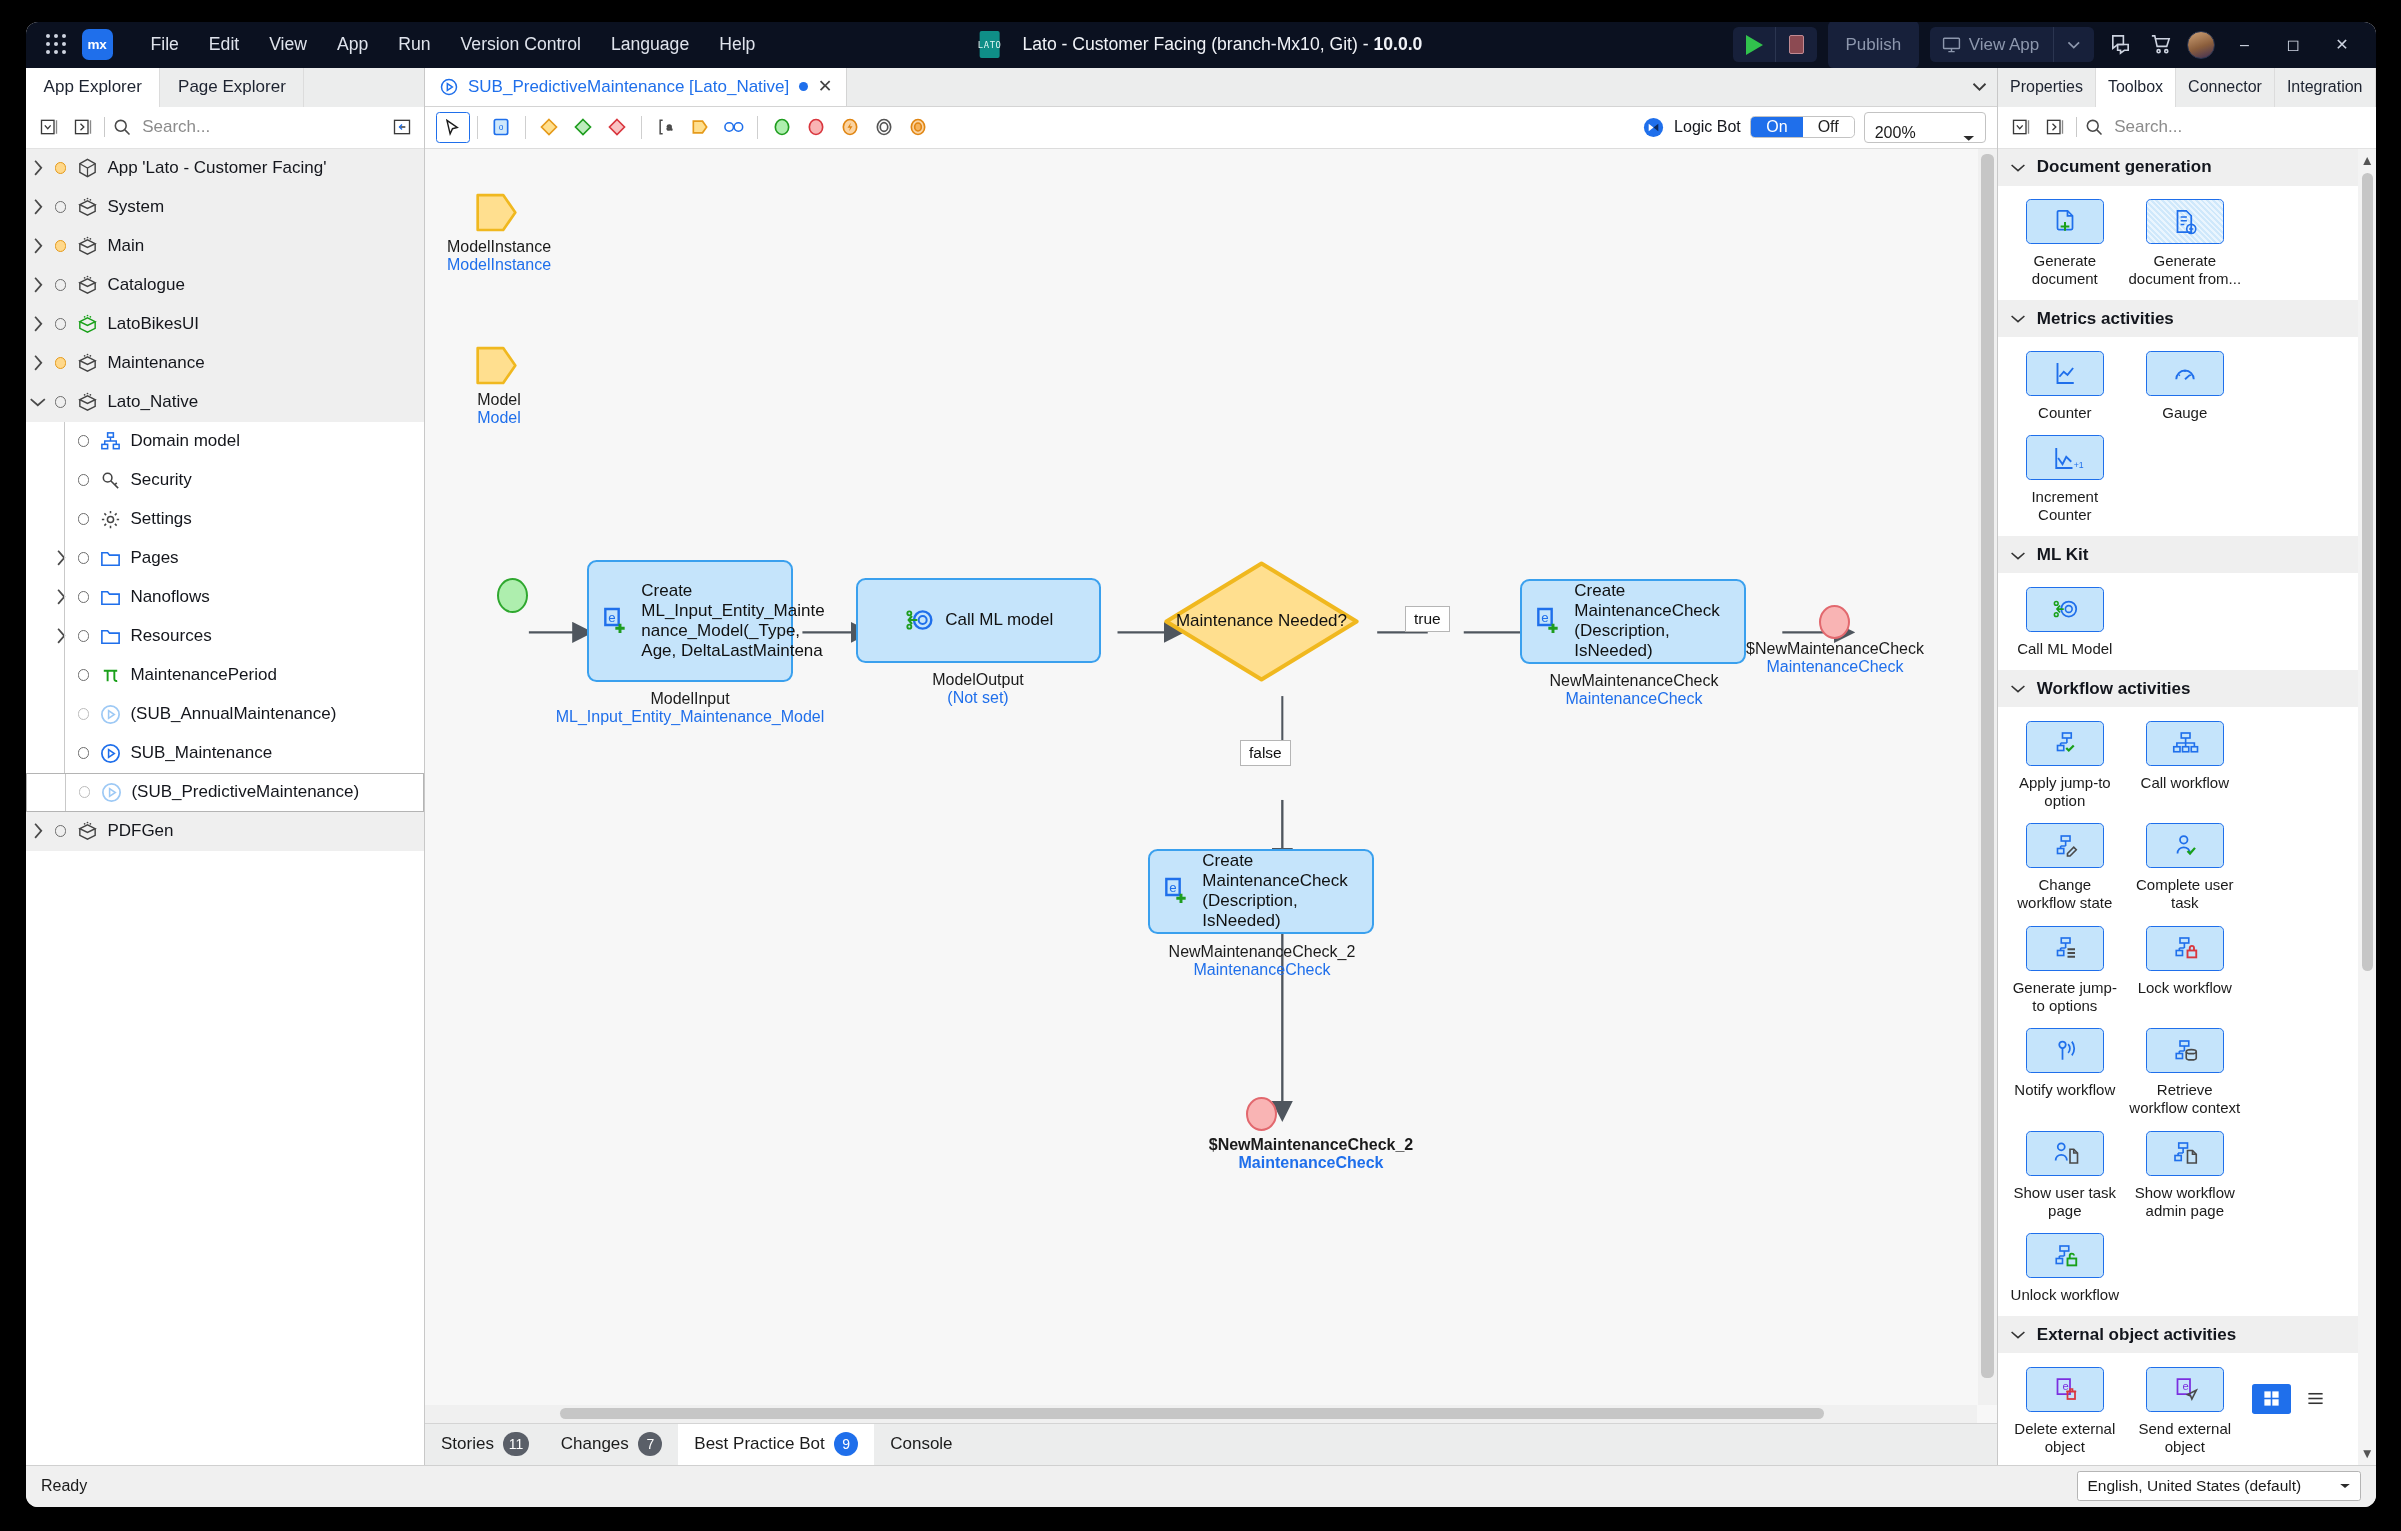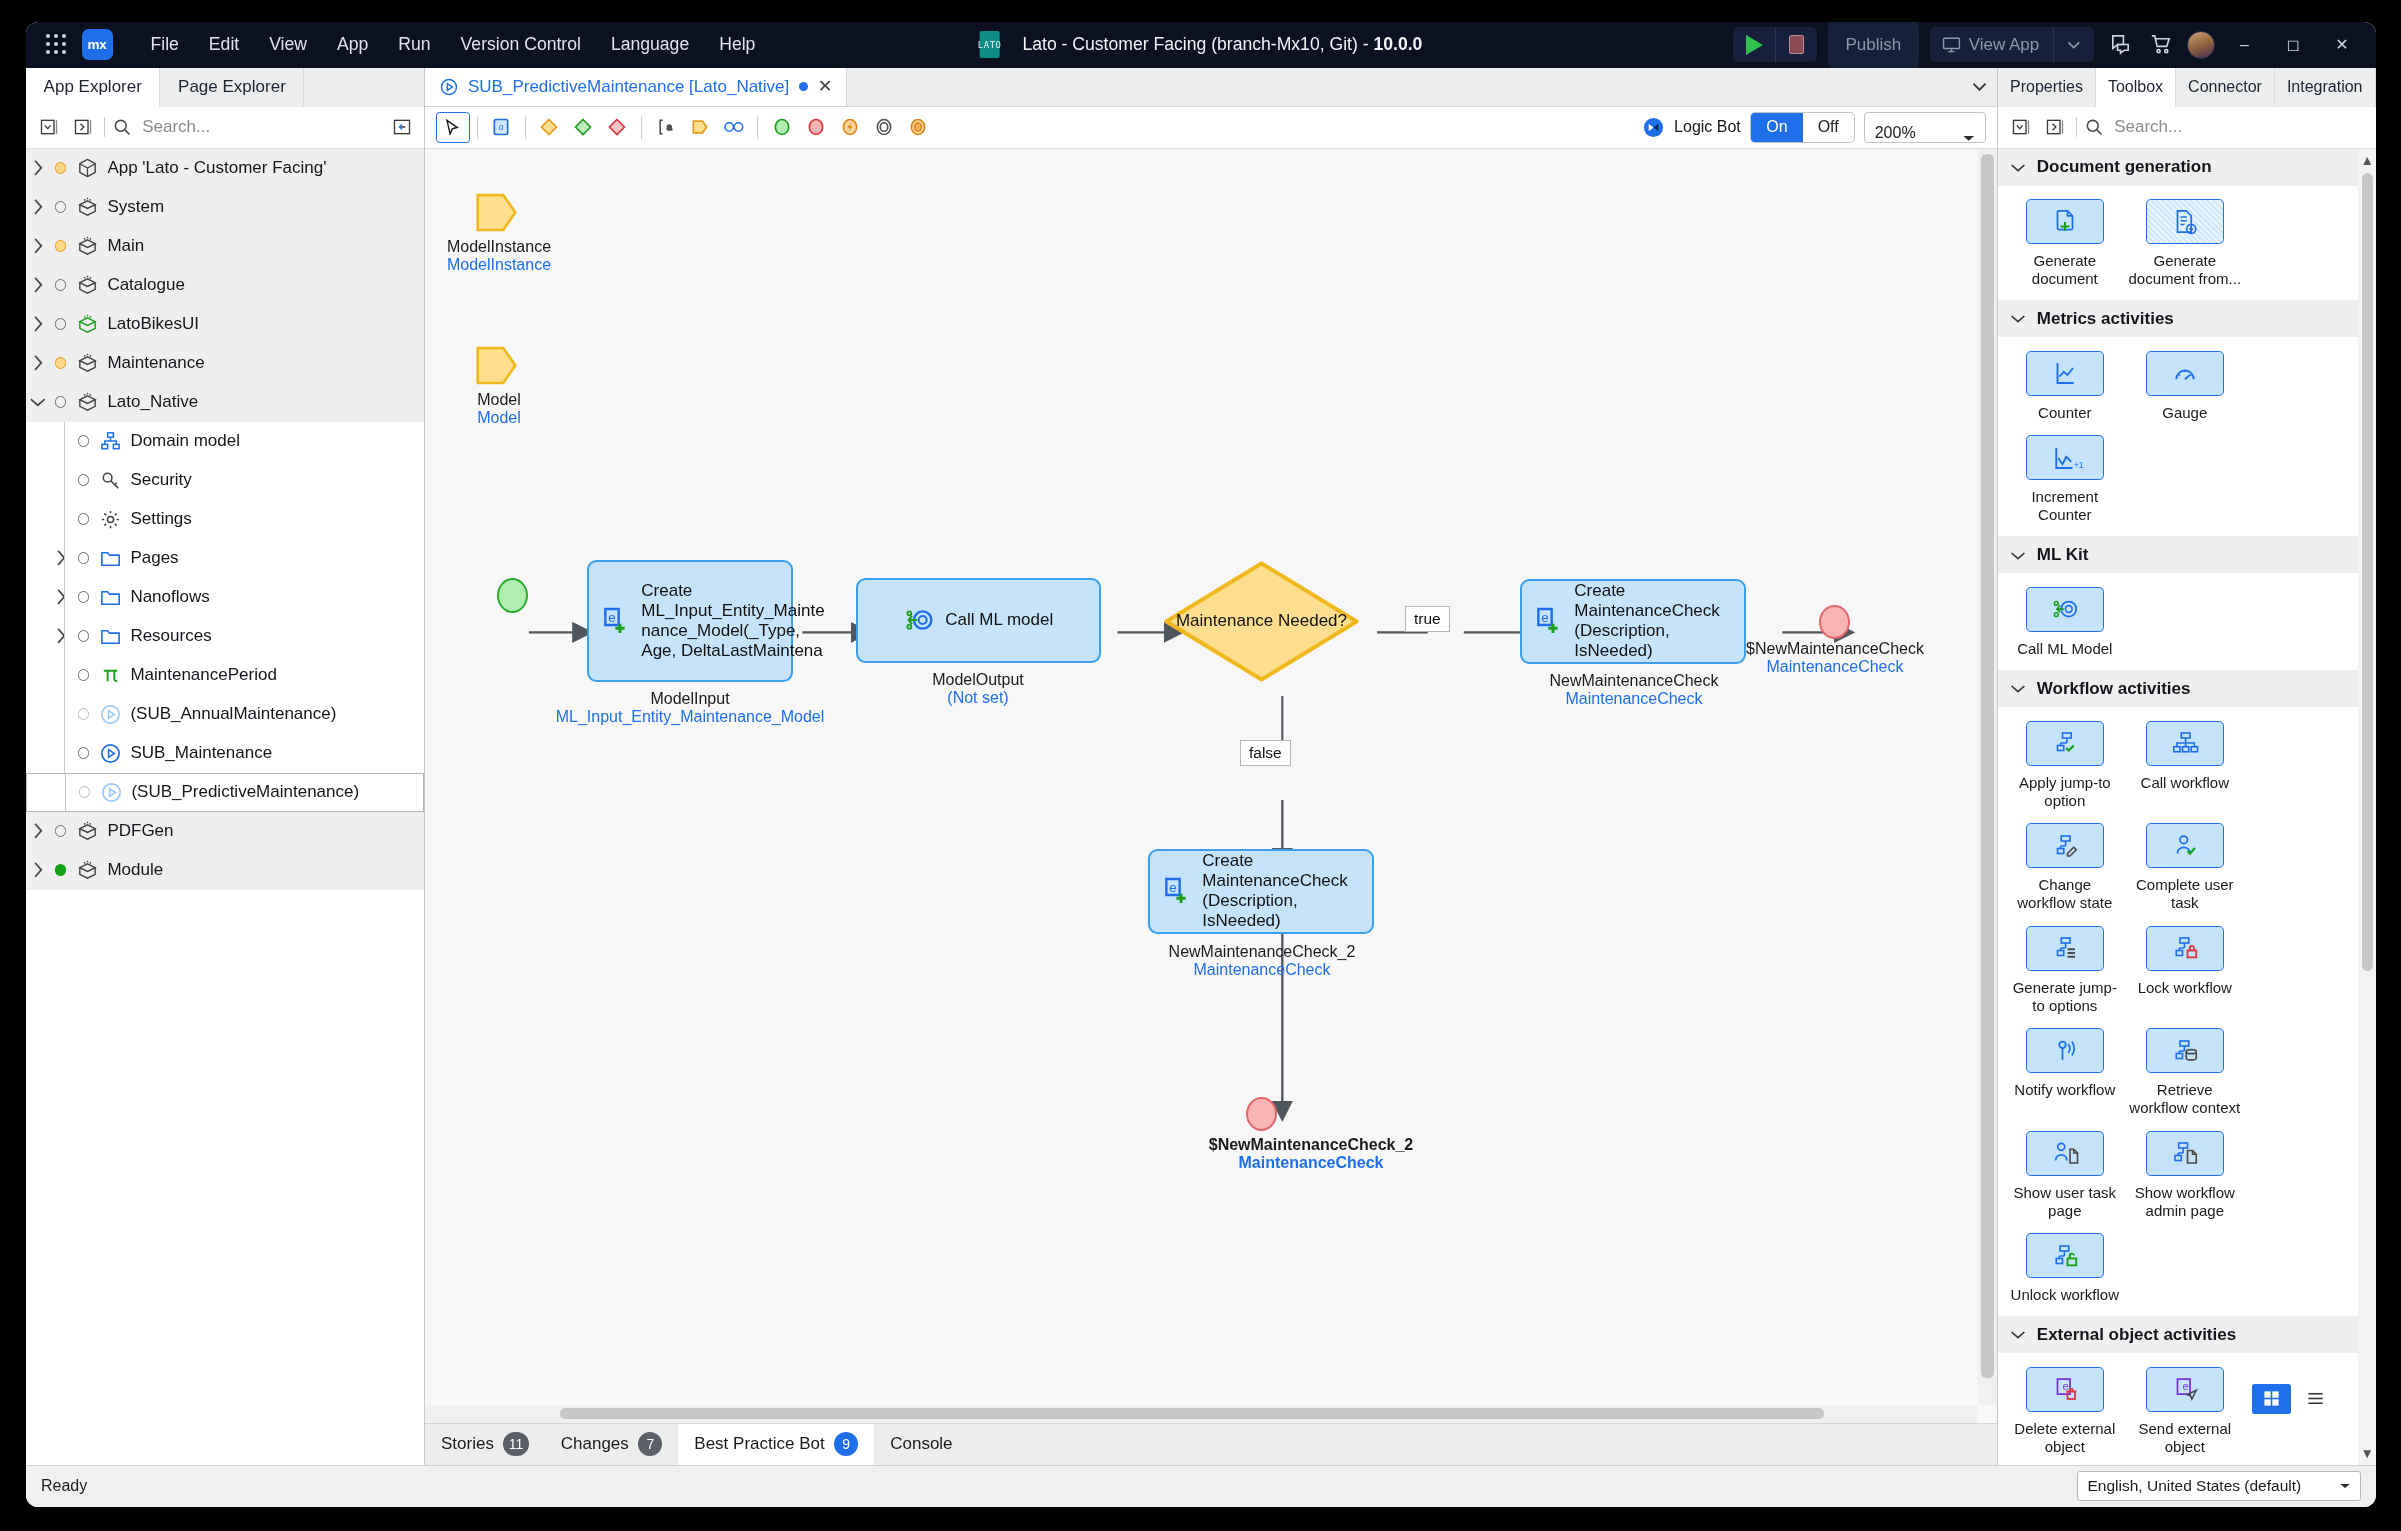--- a/index.html
+++ b/index.html
@@ -99,21 +99,21 @@
   .edittabs .spacer { flex:1; }
   .edittabs .dropcaret { width:35px; display:flex; align-items:center; justify-content:center; cursor:pointer;}
 
   .mftoolbar { height:42px; flex:0 0 42px; background:#fff; display:flex; align-items:center;
                gap:0; padding:0 10.8px; border-bottom:0.7px solid #dcdcdc; }
   .tbtn { width:34px;height:31px; display:flex;align-items:center;justify-content:center; cursor:pointer; }
   .tbtn.sel { border:1.4px solid #1f6feb; border-radius:3.4px; }
   .tsep { width:0.7px;height:23px;background:#cfcfcf;margin:0 6.8px; }
   .tbright { margin-left:auto; display:flex; align-items:center; gap:9.5px; }
   .lbname { font-size:16px;color:#14161c; }
-  .toggle { display:flex; border:0.7px solid #c3c3c3; border-radius:4.7px; overflow:hidden; height:31px; }
+  .toggle { display:flex; border:0.7px solid #c3c3c3; border-radius:4.7px; overflow:hidden; height:22px; }
   .toggle div { padding:0 15px; display:flex;align-items:center;font-size:16px;cursor:pointer;color:#222; }
   .toggle div.on { background:#1f6feb; color:#fff; }
   .zoombox { height:31px; border:0.7px solid #c3c3c3; border-radius:4px; display:flex; align-items:flex-end;
              width:122px; justify-content:space-between; padding:0 9.5px; font-size:16px; color:#1a1a1a; cursor:pointer;}
 
   .canvaswrap { flex:1; position:relative; background:#f7f7f7; overflow:hidden; min-height:0; }
   .canvas { position:absolute; inset:0; }
   .hscroll { position:absolute; left:0; right:20px; bottom:0; height:17.6px; background:#f0f0f0; }
   .hthumb { position:absolute; left:135px; width:1264px; top:3.4px; height:10.8px; background:#c6c6c6; border-radius:5.4px;}
   .vscroll { position:absolute; right:0; top:0; bottom:17.6px; width:19px; background:#f0f0f0; }
@@ -604,41 +604,20 @@
               <svg width="23" height="23" viewBox="0 0 24 24" fill="none">
                 <path d="M4 9l8-4 8 4-8 4z" stroke="#444" stroke-width="1.5"></path>
                 <path d="M4 9v7l8 4 8-4V9" stroke="#444" stroke-width="1.5"></path>
                 <circle cx="9" cy="4" r=".9" fill="#444"></circle>
                 <circle cx="12" cy="2.6" r=".9" fill="#444"></circle>
                 <circle cx="15" cy="4" r=".9" fill="#444"></circle>
               </svg>
             </div>
             <span class="tlabel">PDFGen</span>
           </div>
-          <div class="trow shade">
-            <div style="width: 0px; flex: 0 0 0px;"></div>
-            <div class="chev">
-              <svg width="13.5" height="17.6" viewBox="0 0 12 20">
-                <path d="M3 2 L10 10 L3 18" fill="none" stroke="#4a4a4a" stroke-width="2"></path>
-              </svg>
-            </div>
-            <div class="dot">
-              <i class="green"></i>
-            </div>
-            <div class="ticon2">
-              <svg width="23" height="23" viewBox="0 0 24 24" fill="none">
-                <path d="M4 9l8-4 8 4-8 4z" stroke="#444" stroke-width="1.5"></path>
-                <path d="M4 9v7l8 4 8-4V9" stroke="#444" stroke-width="1.5"></path>
-                <circle cx="9" cy="4" r=".9" fill="#444"></circle>
-                <circle cx="12" cy="2.6" r=".9" fill="#444"></circle>
-                <circle cx="15" cy="4" r=".9" fill="#444"></circle>
-              </svg>
-            </div>
-            <span class="tlabel">Module</span>
-          </div>
         </div>
     </div>
 
     <div class="center">
       <div class="edittabs">
         <div class="edittab">
           <svg width="20" height="20" viewBox="0 0 24 24" fill="none" stroke="#1f6feb" stroke-width="1.8">
             <circle cx="12" cy="12" r="9"></circle>
               <path d="M10 8l6 4-6 4z" fill="none"></path>
           </svg>

